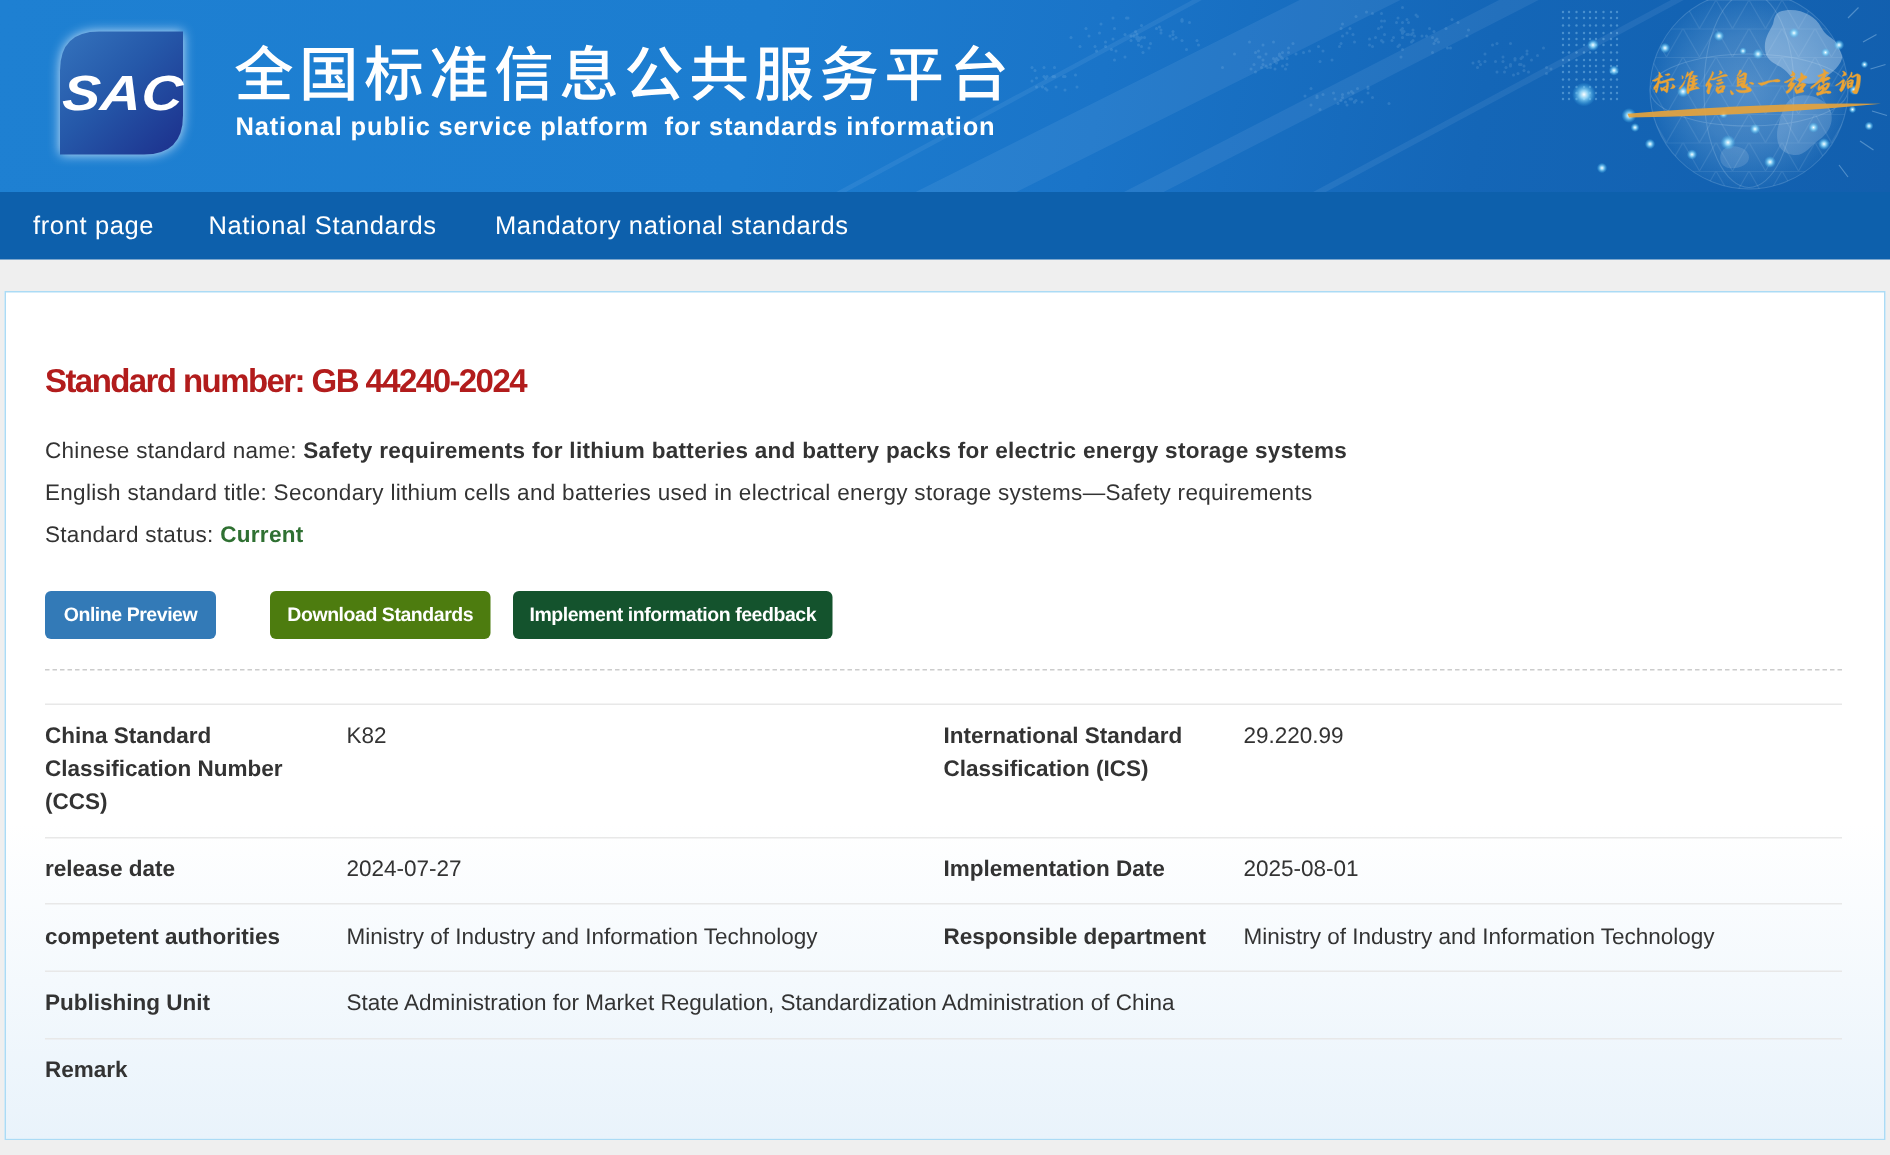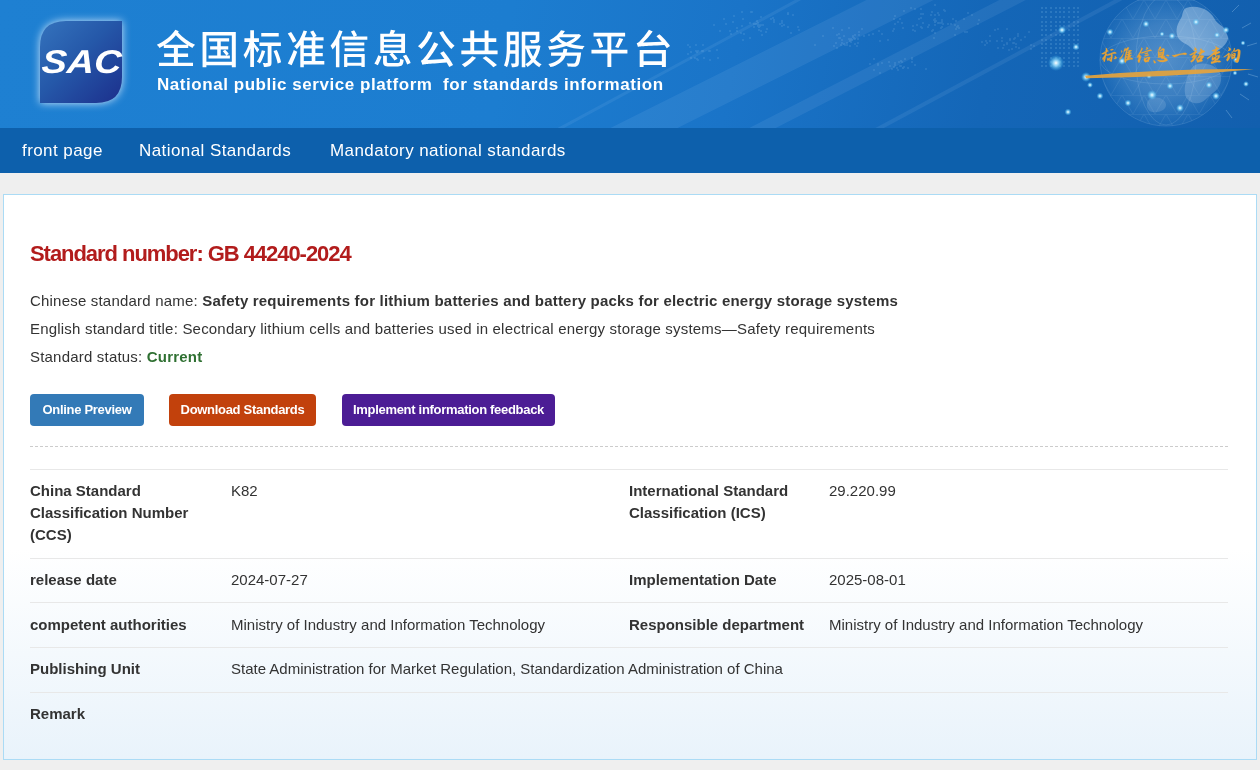--- a/index.html
+++ b/index.html
@@ -552,22 +552,22 @@
  <span style="left:330px">Mandatory national standards</span>
 </div>
 <div id="card">
     <div id="cardgrad"></div>
   </div>
 <div id="h1">Standard number: GB 44240-2024</div>
 <div class="bline" style="top:290px">Chinese standard name: <b>Safety requirements for lithium batteries and battery packs for electric energy storage systems</b></div>
 <div class="bline" style="top:318px">English standard title: Secondary lithium cells and batteries used in electrical energy storage systems—Safety requirements</div>
 <div class="bline" style="top:346px">Standard status: <b style="color:#2f7032">Current</b></div>
 <div class="btn" style="left:30px;width:114px;background:#337ab7">Online Preview</div>
-<div class="btn" style="left:169px;width:147px;background:#c2410c">Download Standards</div>
-<div class="btn" style="left:342px;width:213px;background:#4c1d95">Implement information feedback</div>
+<div class="btn" style="left:180px;width:147px;background:#4d7c0f">Download Standards</div>
+<div class="btn" style="left:342px;width:213px;background:#14532d">Implement information feedback</div>
 <div class="hr" style="top:446px;border-top:1px dashed #ccc"></div>
 <div class="hr" style="top:469px;border-top:1px solid #e8e8e8"></div>
 <div class="hr" style="top:558px;border-top:1px solid #e8e8e8"></div>
 <div class="hr" style="top:602px;border-top:1px solid #e8e8e8"></div>
 <div class="hr" style="top:647px;border-top:1px solid #e8e8e8"></div>
 <div class="hr" style="top:692px;border-top:1px solid #e8e8e8"></div>
 <div class="lbl" style="left:30px;top:480px;width:200px">China Standard Classification Number (CCS)</div>
 <div class="val" style="left:231px;top:480px">K82</div>
 <div class="lbl" style="left:629px;top:480px;width:200px">International Standard Classification (ICS)</div>
 <div class="val" style="left:829px;top:480px">29.220.99</div>

